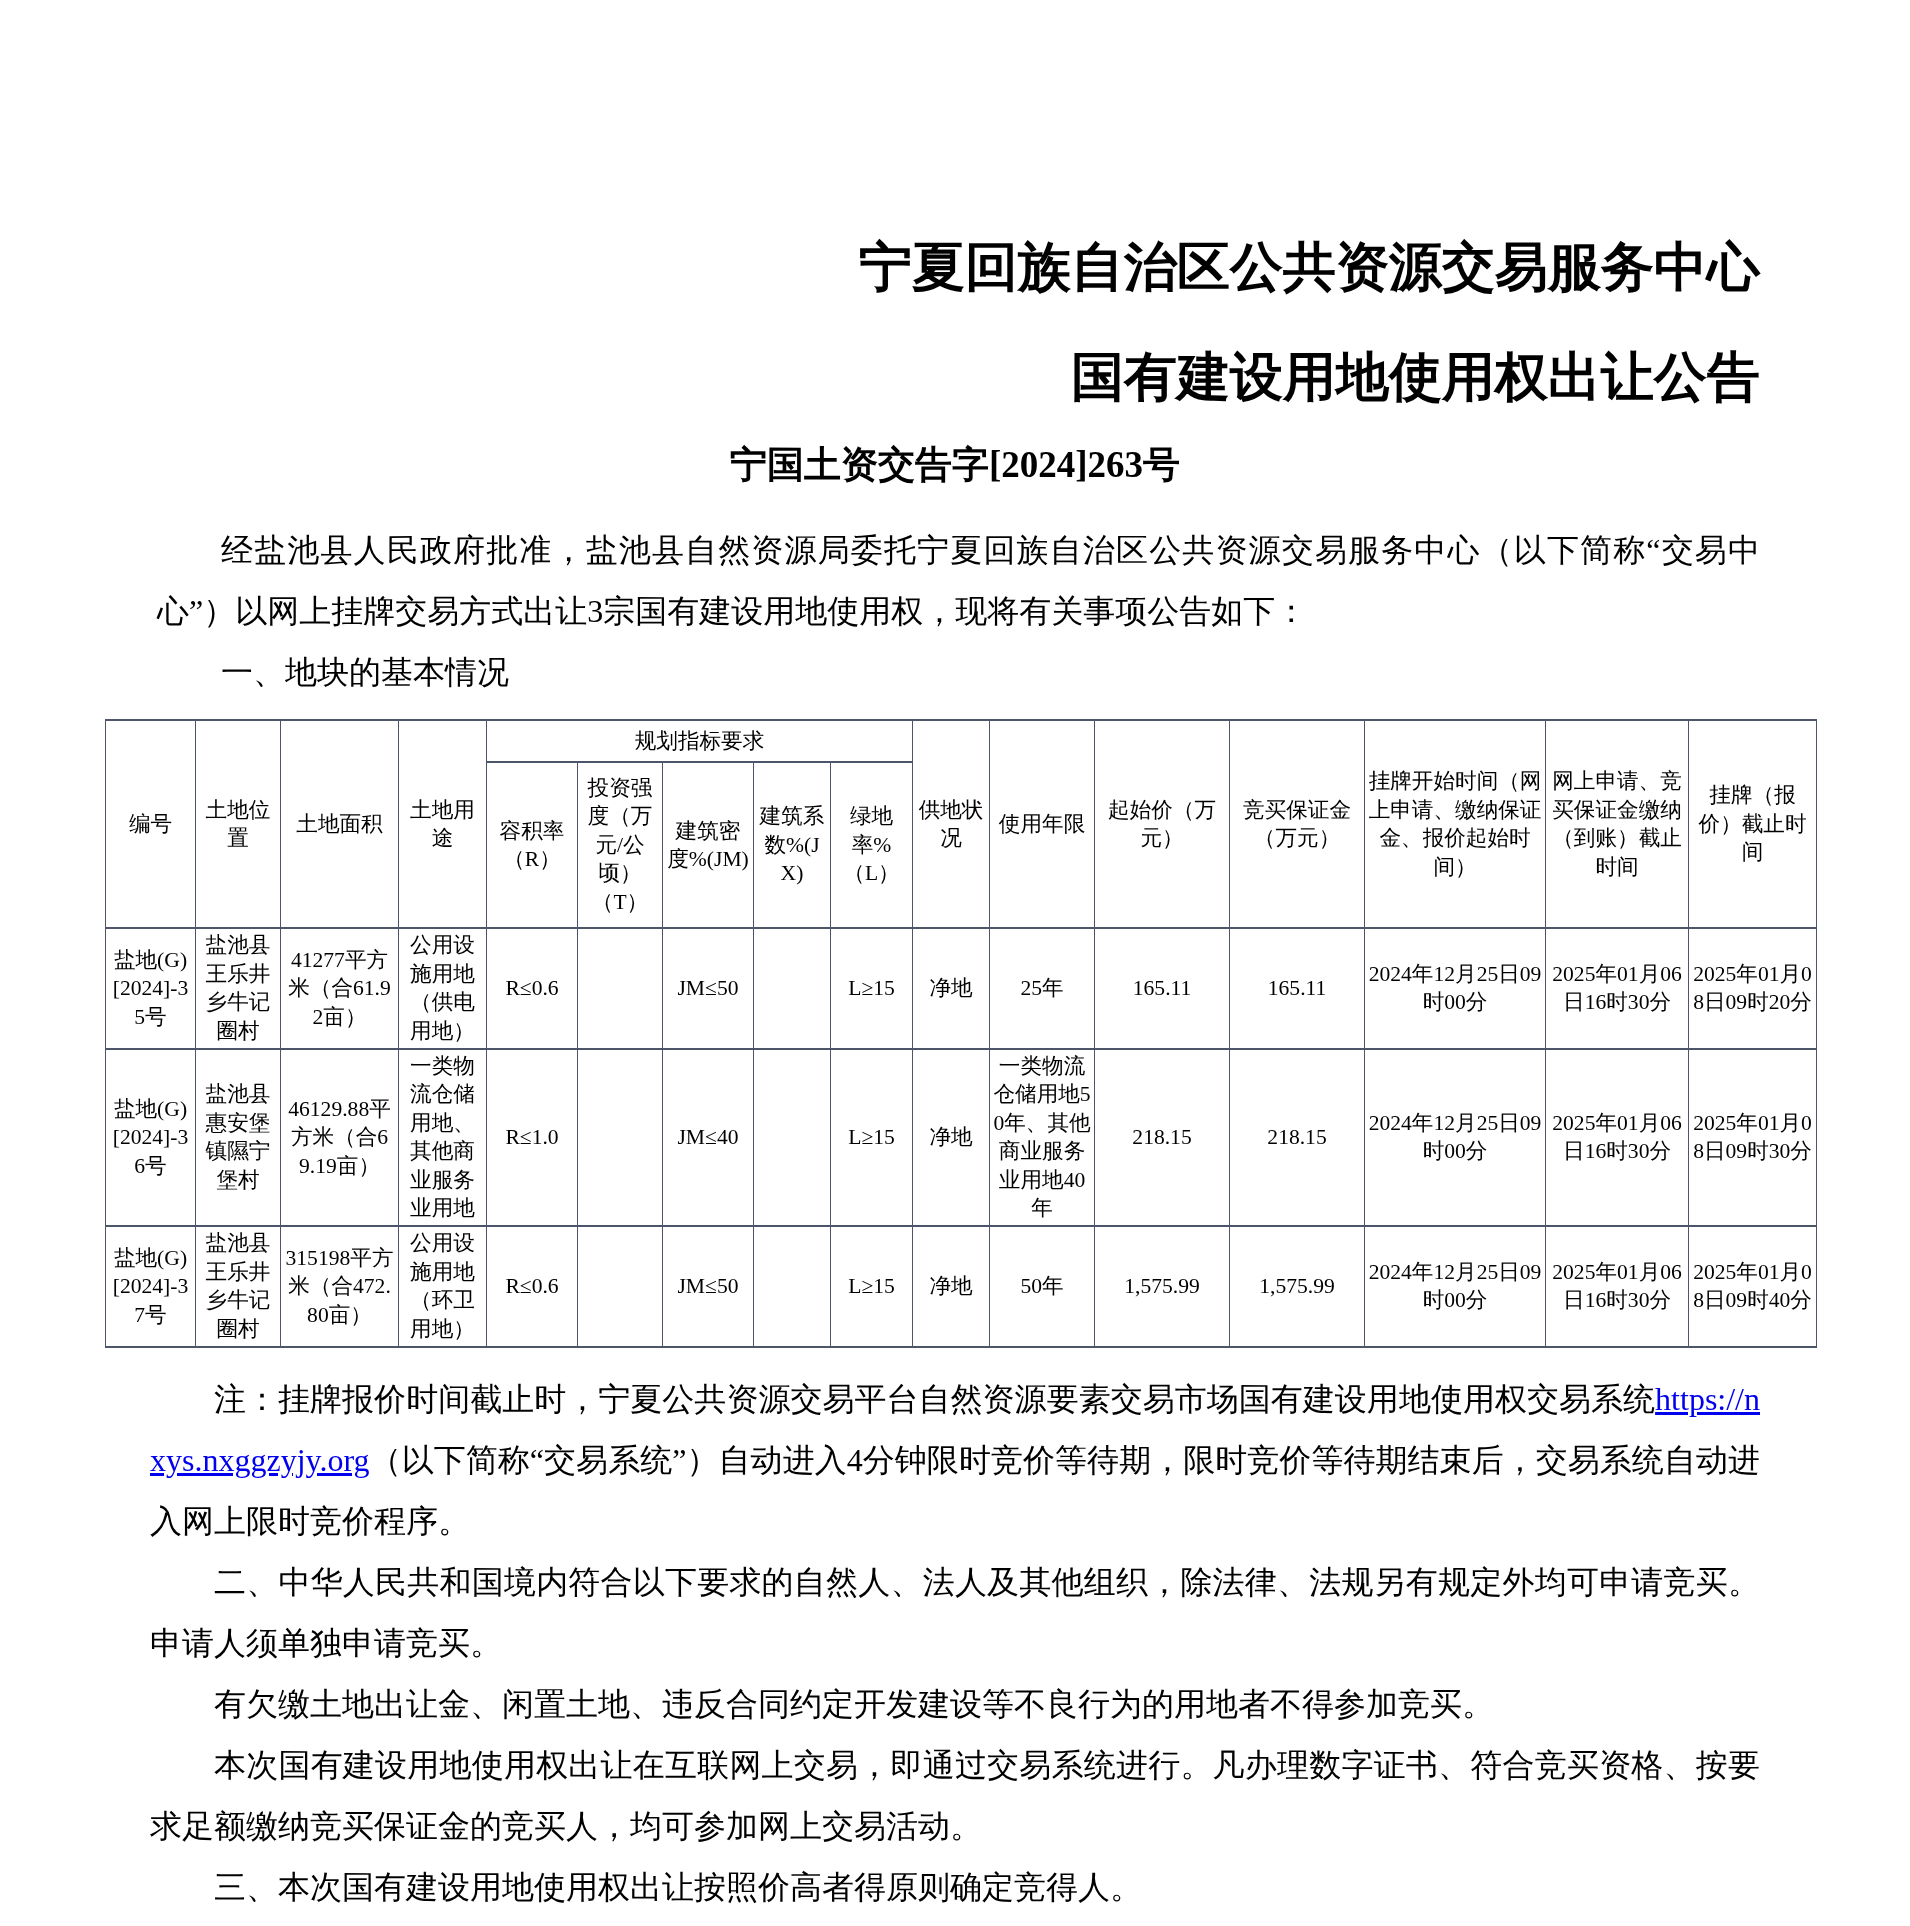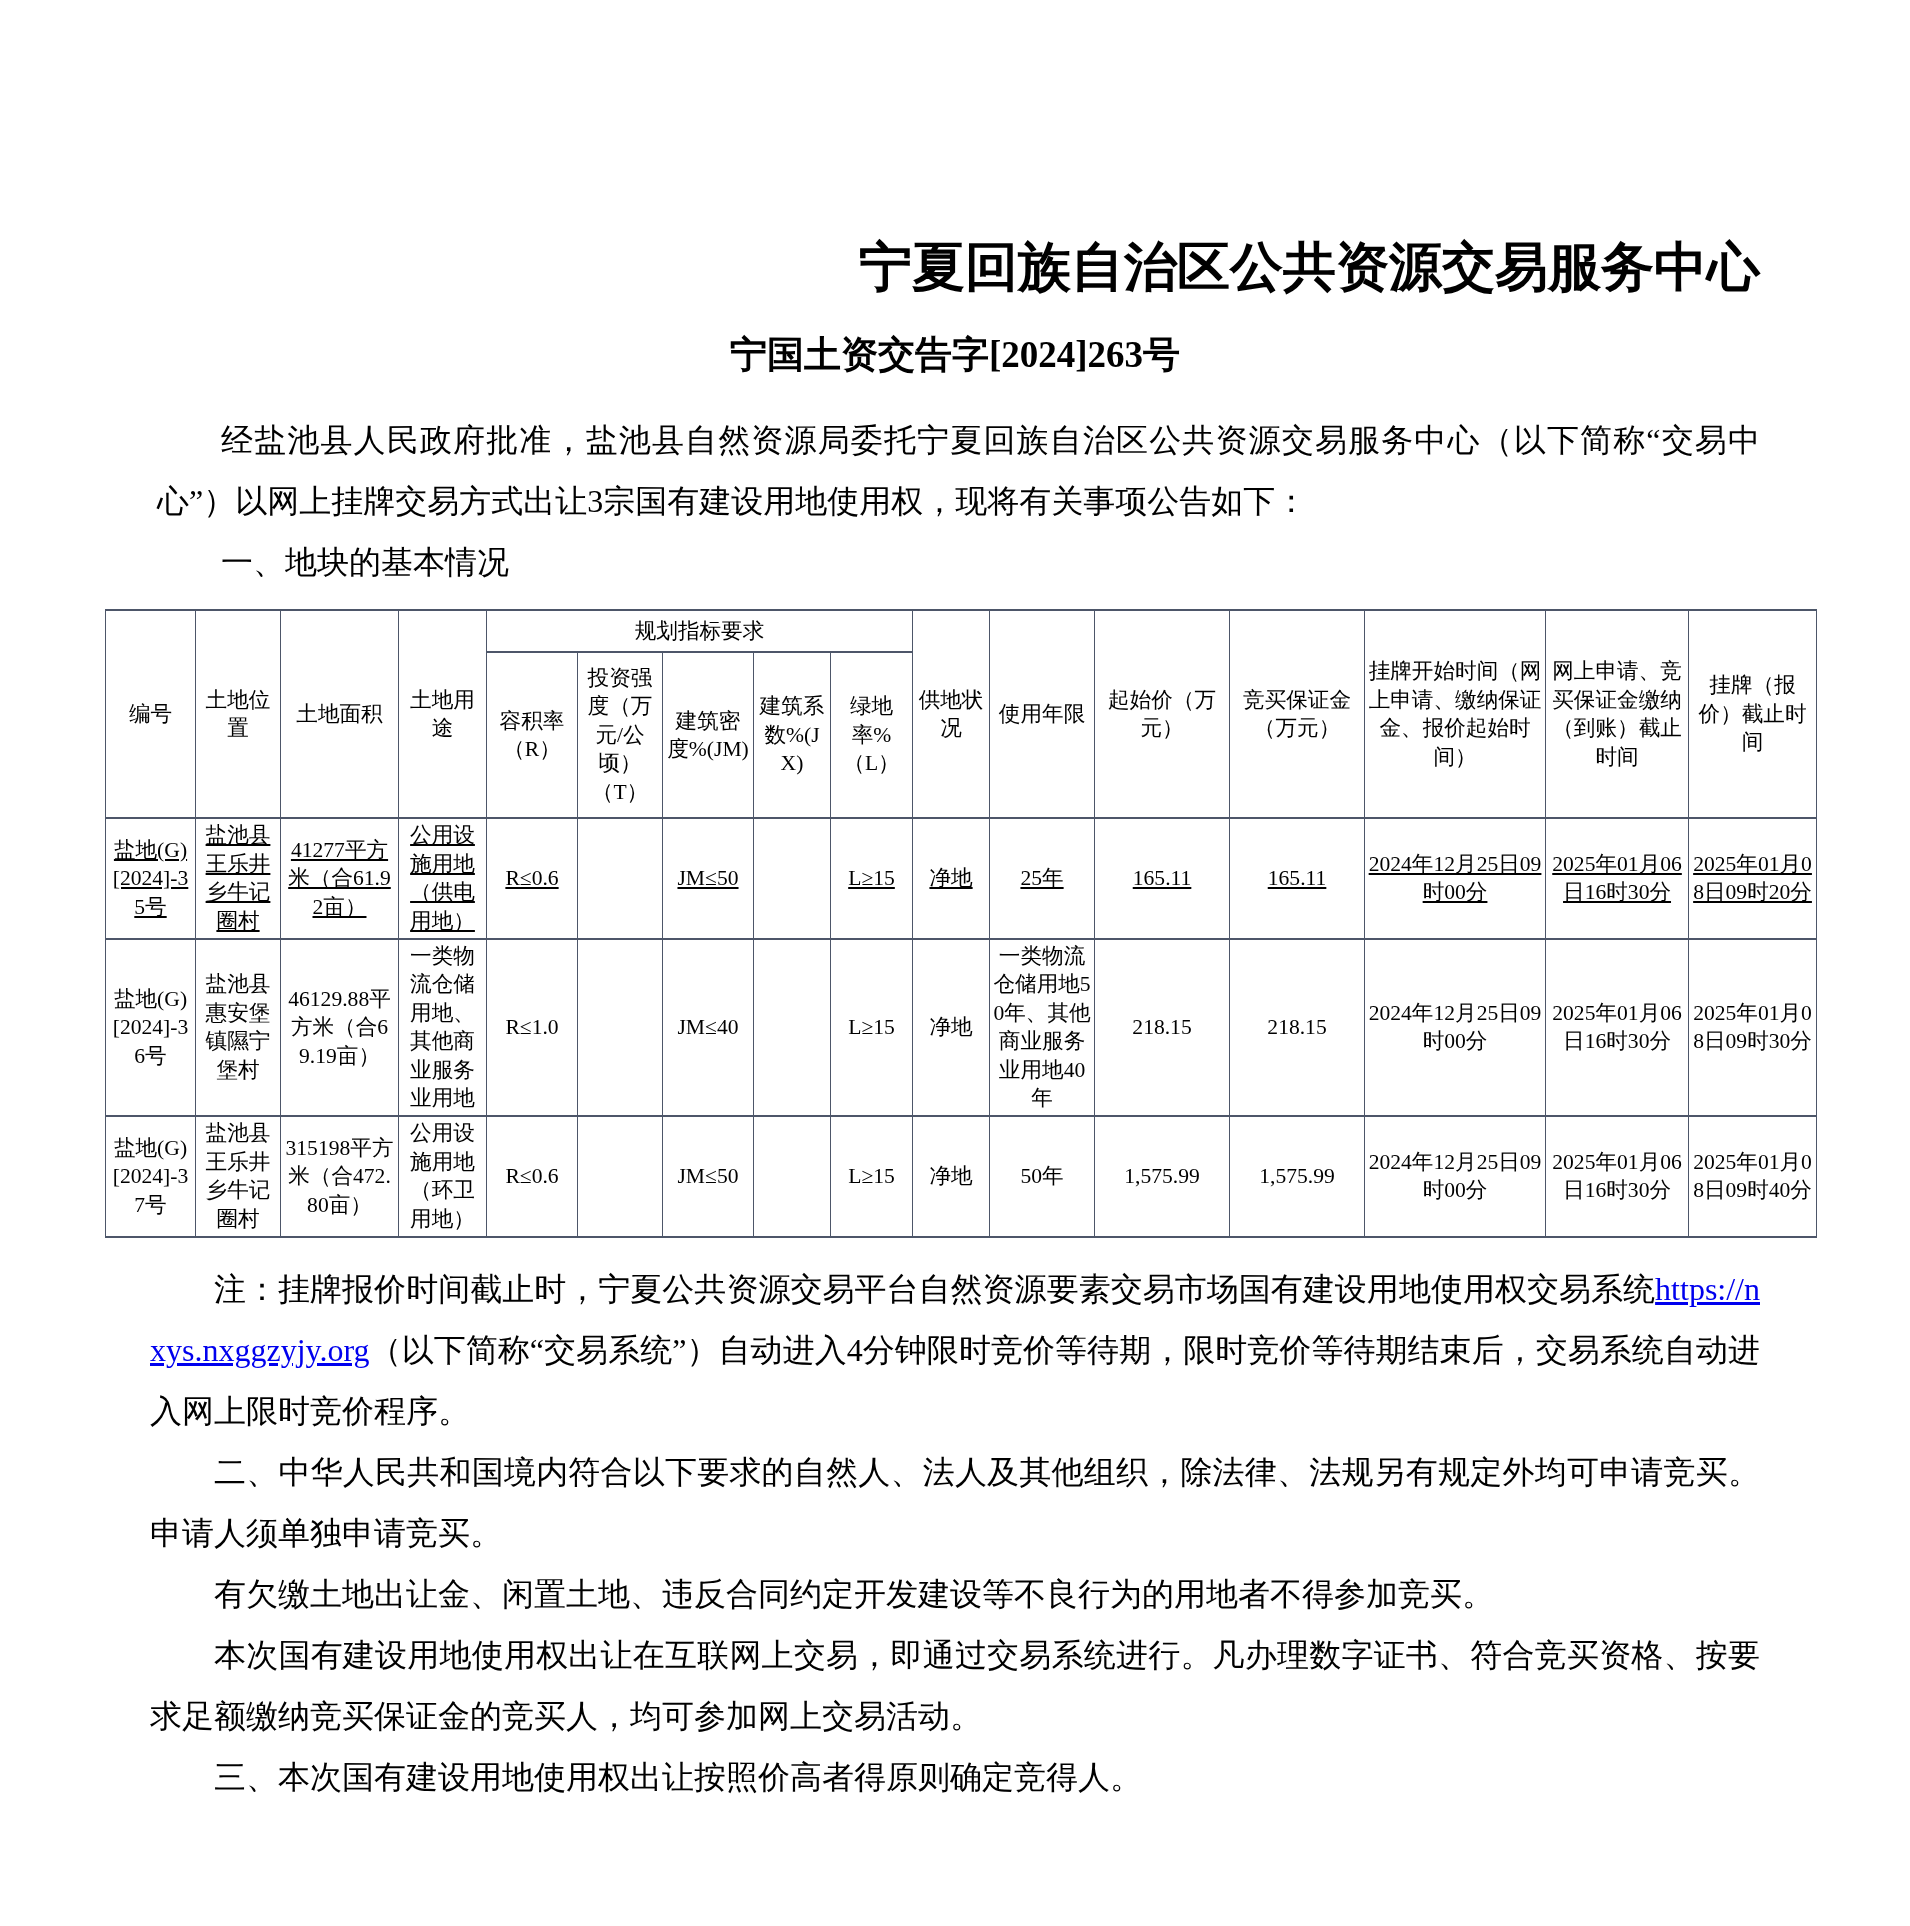--- a/index.html
+++ b/index.html
@@ -65,30 +65,31 @@
     text-align: center;
     vertical-align: middle;
     font-weight: normal;
     padding: 2.3px 3.1px;
     box-sizing: border-box;
     overflow: hidden;
     word-break: break-all;
   }
   tr.hr1 { height: 42px; }
   tr.hr2 { height: 166px; }
-  tr.r1  { height: 115px; text-decoration: underline; }
+  tr.r1  { height: 115px; }
   tr.r2  { height: 169px; }
   tr.r3  { height: 116px; }
 </style>
 </head>
 <body>
 
 <div class="page">
 
   <h1 class="title">宁夏回族自治区公共资源交易服务中心</h1>
+  <h1 class="title">国有建设用地使用权出让公告</h1>
   <div class="doc-number">宁国土资交告字[2024]263号</div>
 
   <div class="intro-block">
     <p class="body-p">经盐池县人民政府批准，盐池县自然资源局委托宁夏回族自治区公共资源交易服务中心（以下简称“交易中心”）以网上挂牌交易方式出让3宗国有建设用地使用权，现将有关事项公告如下：</p>
     <p class="body-p">一、地块的基本情况</p>
   </div>
 
   <table class="land-table">
     <colgroup>
       <col style="width:90px">

